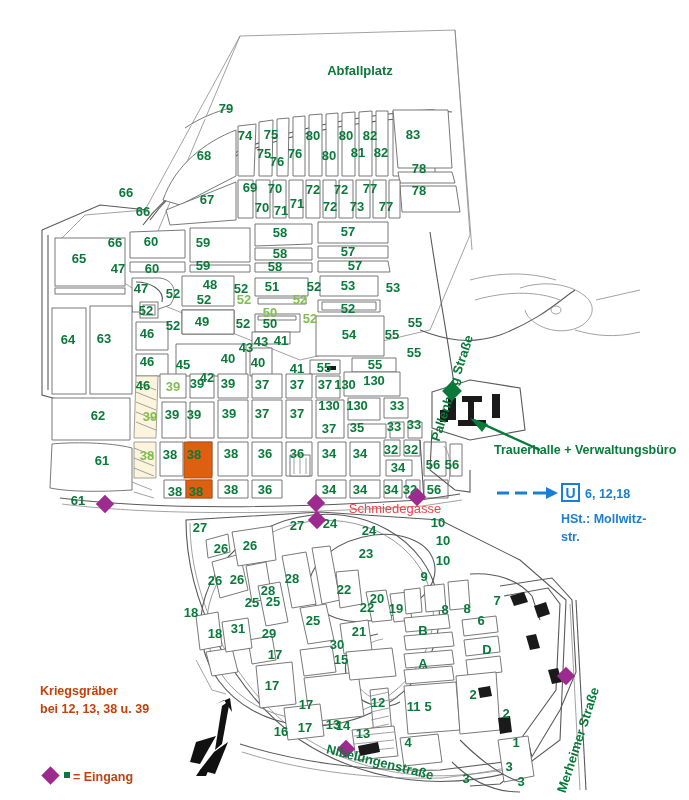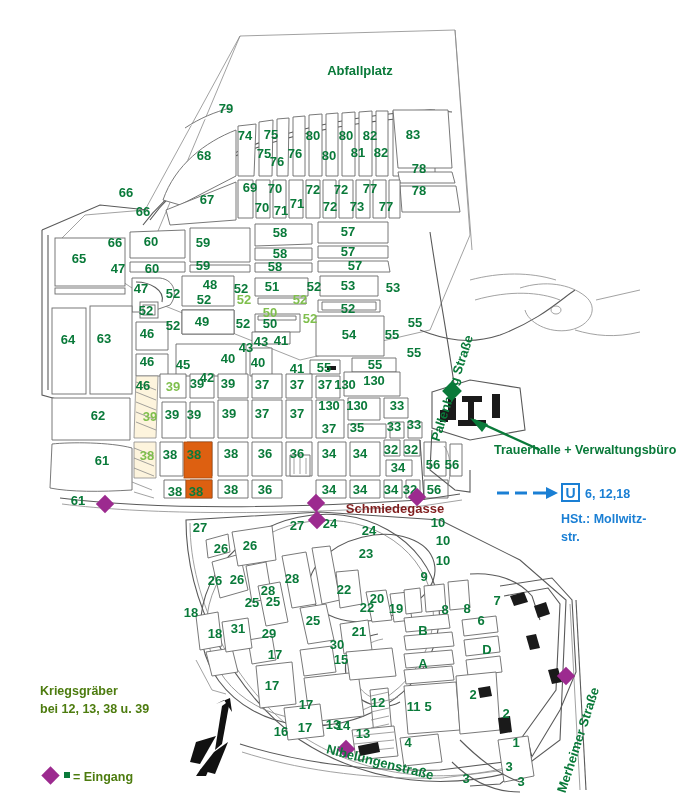--- a/index.html
+++ b/index.html
@@ -32,31 +32,31 @@
     font-weight: bold;
     white-space: nowrap;
     transform: translate(-50%, -50%);
     line-height: 1;
     pointer-events: none;
   }
   .lbl.sec { font-size: 13px; }
   .lbl.sec-faint { color: #7fbf4d; }
   .lbl.street {
     font-size: 13px;
-    font-weight: bold;
-    color: #7f1d1d;
+    font-weight: normal;
+    color: #ef4444;
   }
   .lbl.place {
     font-size: 13px;
     font-weight: bold;
     color: #0a7a3a;
   }
   .lbl.legend-green {
     font-size: 12.5px;
-    color: #4d7c0f;
+    color: #c2410c;
     font-weight: bold;
     text-align: left;
     transform: none;
     line-height: 1.35;
   }
   .lbl.legend-blue {
     font-size: 12.5px;
     color: #1a7fd4;
     font-weight: bold;
     text-align: left;

